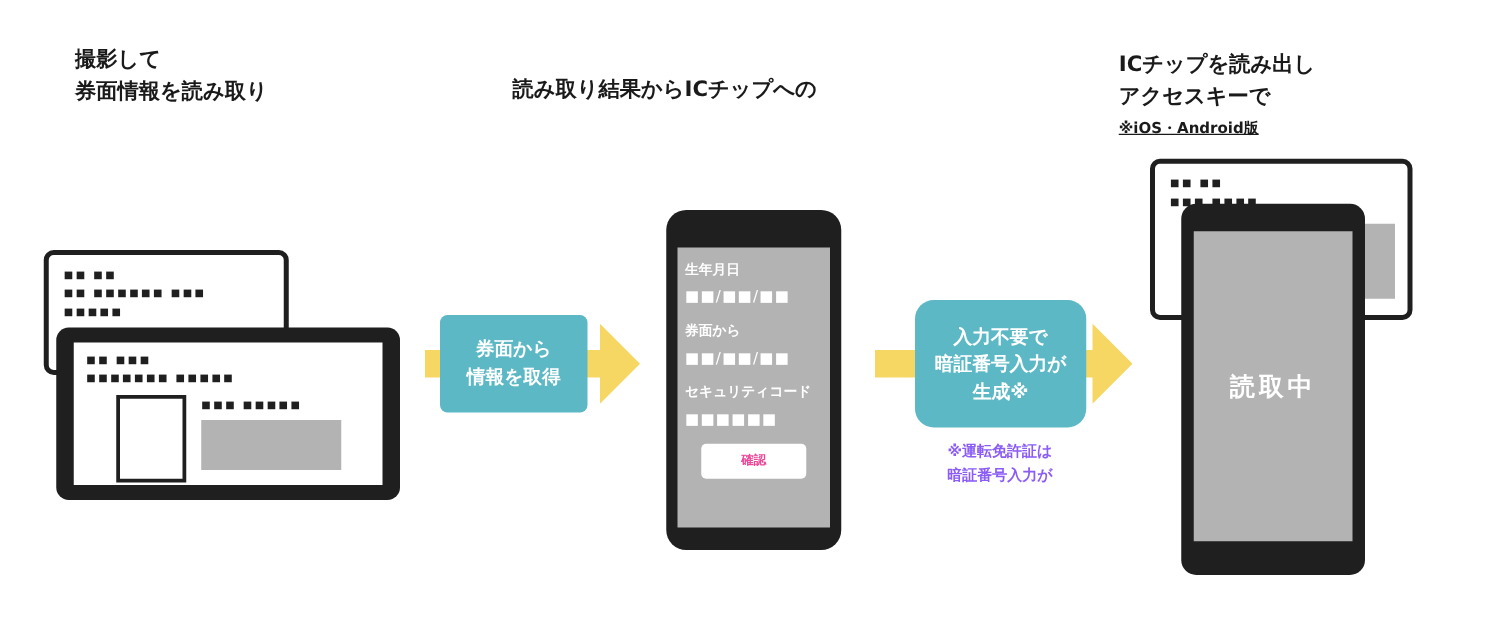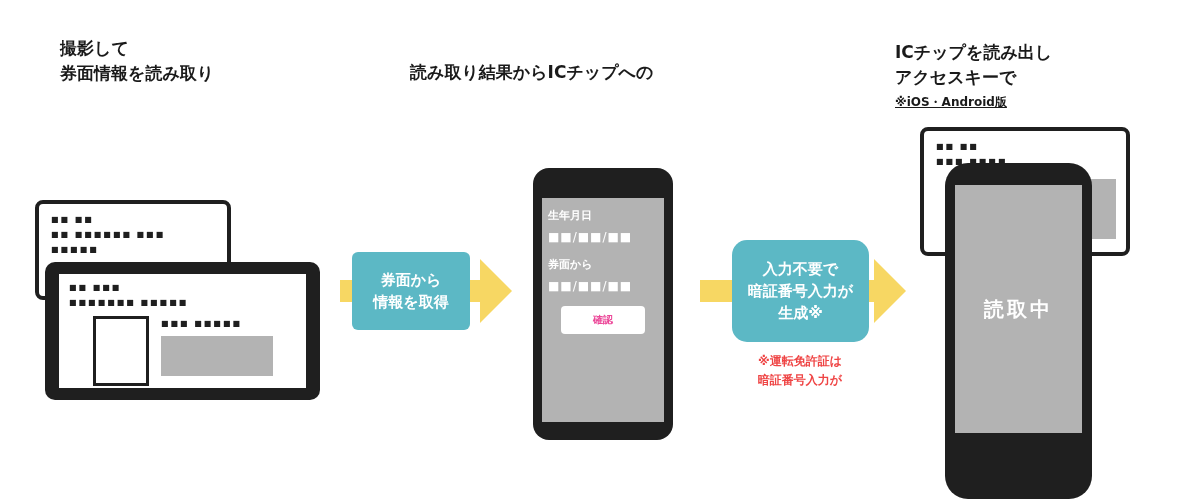--- a/index.html
+++ b/index.html
@@ -23,36 +23,36 @@
   .panel-row-right{position:absolute;left:102px;top:42px;}
   .panel-gray{position:absolute;left:102px;top:62px;width:112px;height:40px;background:#b3b3b3;}
 
   
   .arrow{position:absolute;}
   .a1{left:340px;top:259px;}
   .a2{left:700px;top:259px;}
   .teal-box{position:absolute;background:#5cb8c5;border-radius:6px;color:#fff;font-weight:bold;font-size:15px;line-height:22px;display:flex;flex-direction:column;align-items:center;justify-content:center;text-align:center;}
   .tb1{left:352px;top:252px;width:118px;height:78px;font-family:Liberation Serif, serif;}
   .tb2{left:732px;top:240px;width:137px;height:102px;border-radius:15px;}
-  .teal-note{position:absolute;left:724px;top:352px;width:152px;text-align:center;color:#ef4444;font-weight:bold;font-size:12px;line-height:19px;}
+  .teal-note{position:absolute;left:724px;top:352px;width:152px;text-align:center;color:#8b5cf6;font-weight:bold;font-size:12px;line-height:19px;}
 
   
   .phone{background:#1f1f1f;position:absolute;}
   .phone-mid{left:533px;top:168px;width:140px;height:272px;border-radius:16px;}
   .phone-mid .screen{position:absolute;left:9px;top:30px;width:122px;height:224px;background:#b3b3b3;padding:10px 6px;box-sizing:border-box;}
   .field{margin-bottom:13px;}
   .field .flabel{font-size:11px;font-weight:bold;color:#fff;margin-bottom:7px;}
   .field .fvalue{font-size:12px;color:#fff;letter-spacing:1px;}
   .confirm-btn{display:block;width:84px;height:28px;line-height:28px;margin:6px auto 0;background:#fff;color:#ec4899;font-weight:bold;font-size:10px;text-align:center;border:none;border-radius:4px;font-family:inherit;padding:0;}
 
   
   .card-right{position:absolute;left:920px;top:127px;width:202px;height:121px;background:#fff;border:4px solid #1f1f1f;border-radius:8px;}
   .cr-dots{position:absolute;left:12px;top:8px;}
   .cr-gray{position:absolute;left:112px;top:48px;width:80px;height:60px;background:#b3b3b3;}
-  .phone-right{left:945px;top:163px;width:147px;height:336px;border-radius:23px;text-align:right;}
+  .phone-right{left:945px;top:163px;width:147px;height:297px;border-radius:12px;text-align:right;}
   .phone-right .screen{position:absolute;left:10px;top:22px;width:127px;height:248px;background:#b3b3b3;display:flex;align-items:center;justify-content:center;}
   .status-text{color:#fff;font-weight:bold;font-size:20px;letter-spacing:3px;}
 </style>
 </head>
 <body>
 
 <div class="canvas">
 
   <div class="heading h1">
     <div>撮影して</div>
@@ -95,20 +95,24 @@
   <div class="phone phone-mid">
     <div class="screen">
       <div class="field">
         <div class="flabel">生年月日</div>
         <div class="fvalue">■■/■■/■■</div>
       </div>
       <div class="field">
         <div class="flabel">券面から</div>
         <div class="fvalue">■■/■■/■■</div>
       </div>
+      <div class="field">
+        <div class="flabel">セキュリティコード</div>
+        <div class="fvalue">■■■■■■</div>
+      </div>
       <button class="confirm-btn">確認</button>
     </div>
   </div>
 
   <svg class="arrow a2" width="206" height="64" viewBox="0 0 206 64">
     <polygon points="0,21 174,21 174,0 206,32 174,64 174,43 0,43" fill="#f7d763"></polygon>
   </svg>
   <div class="teal-box tb2">
     <div>入力不要で</div>
     <div>暗証番号入力が</div>

